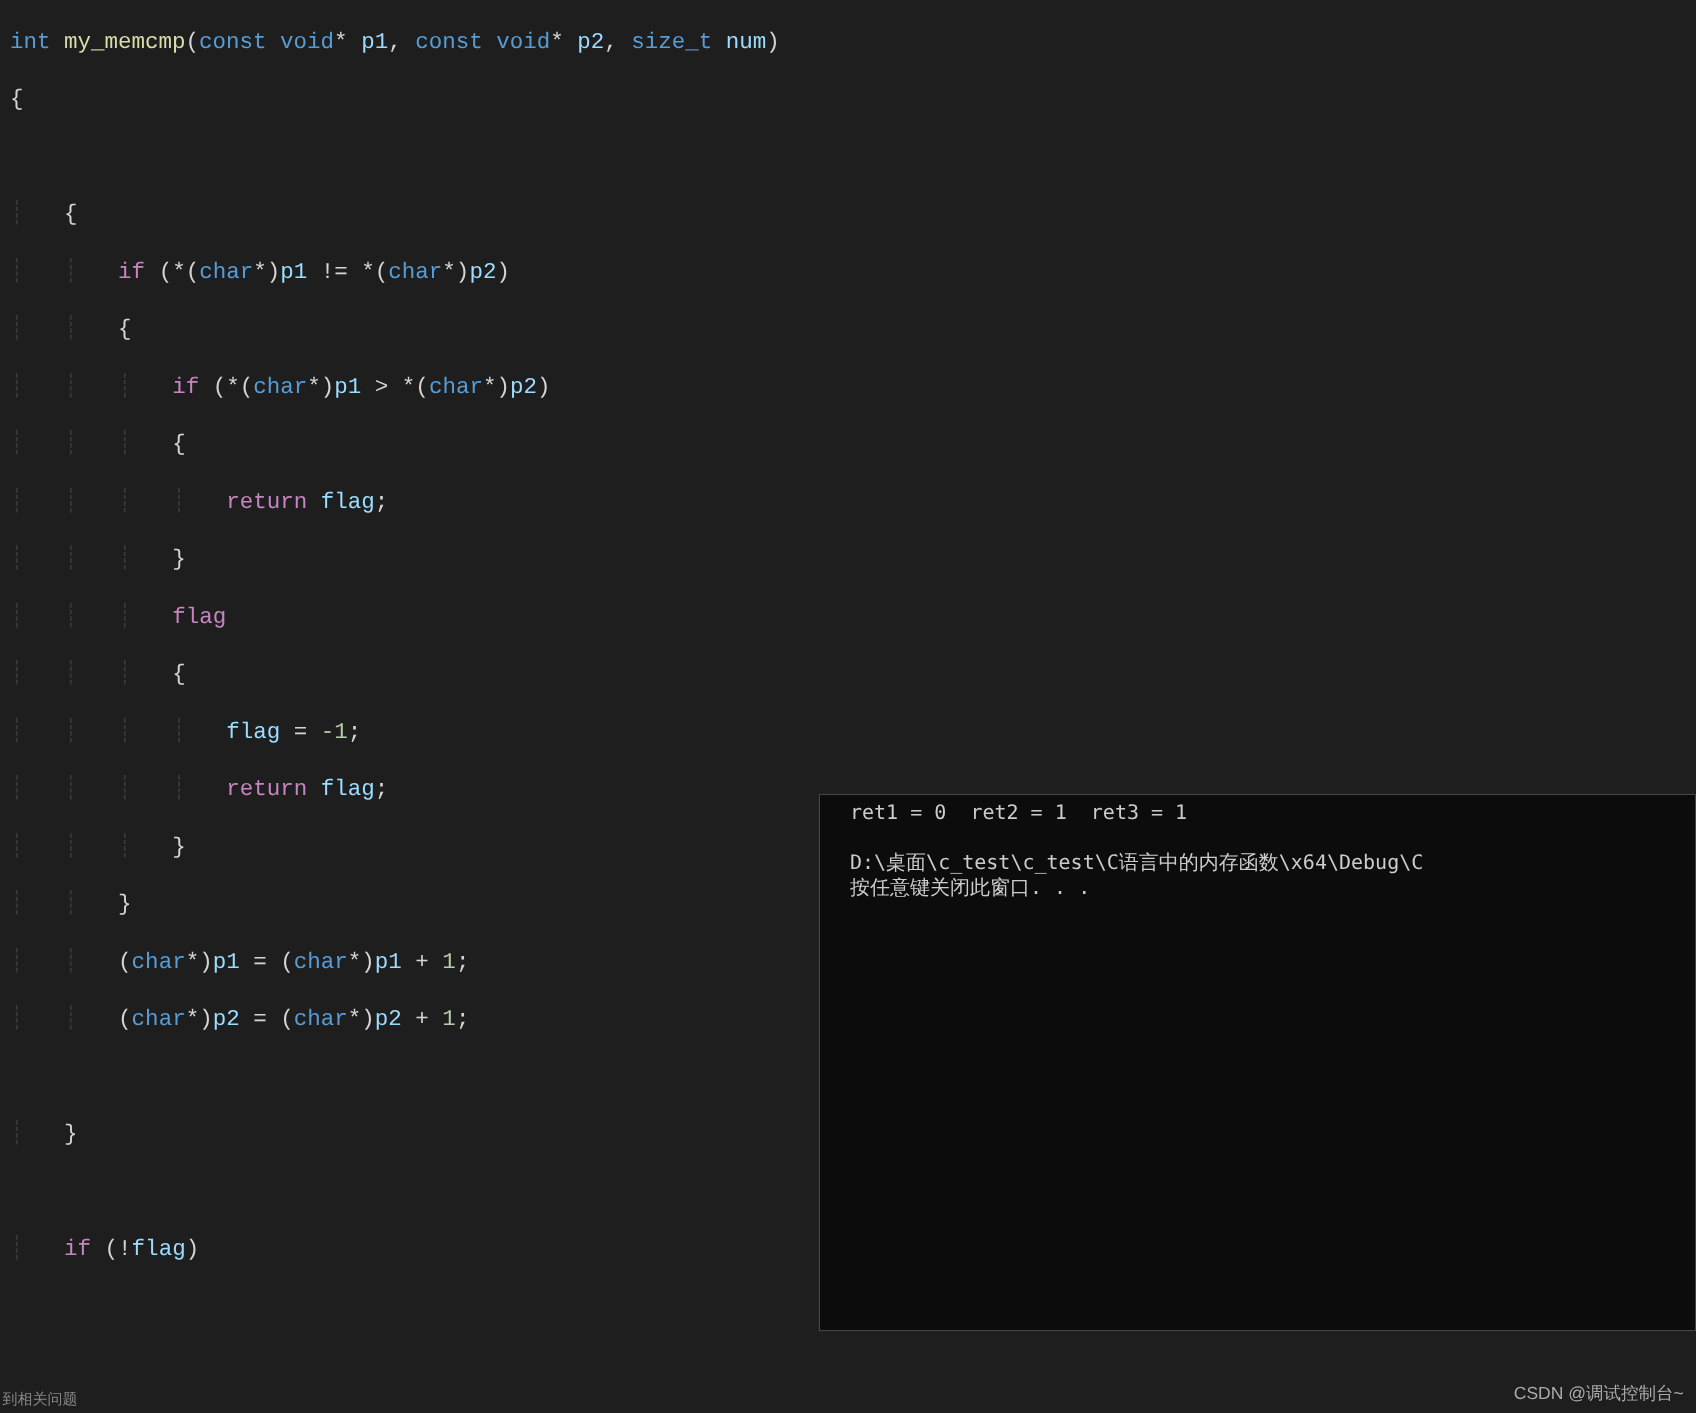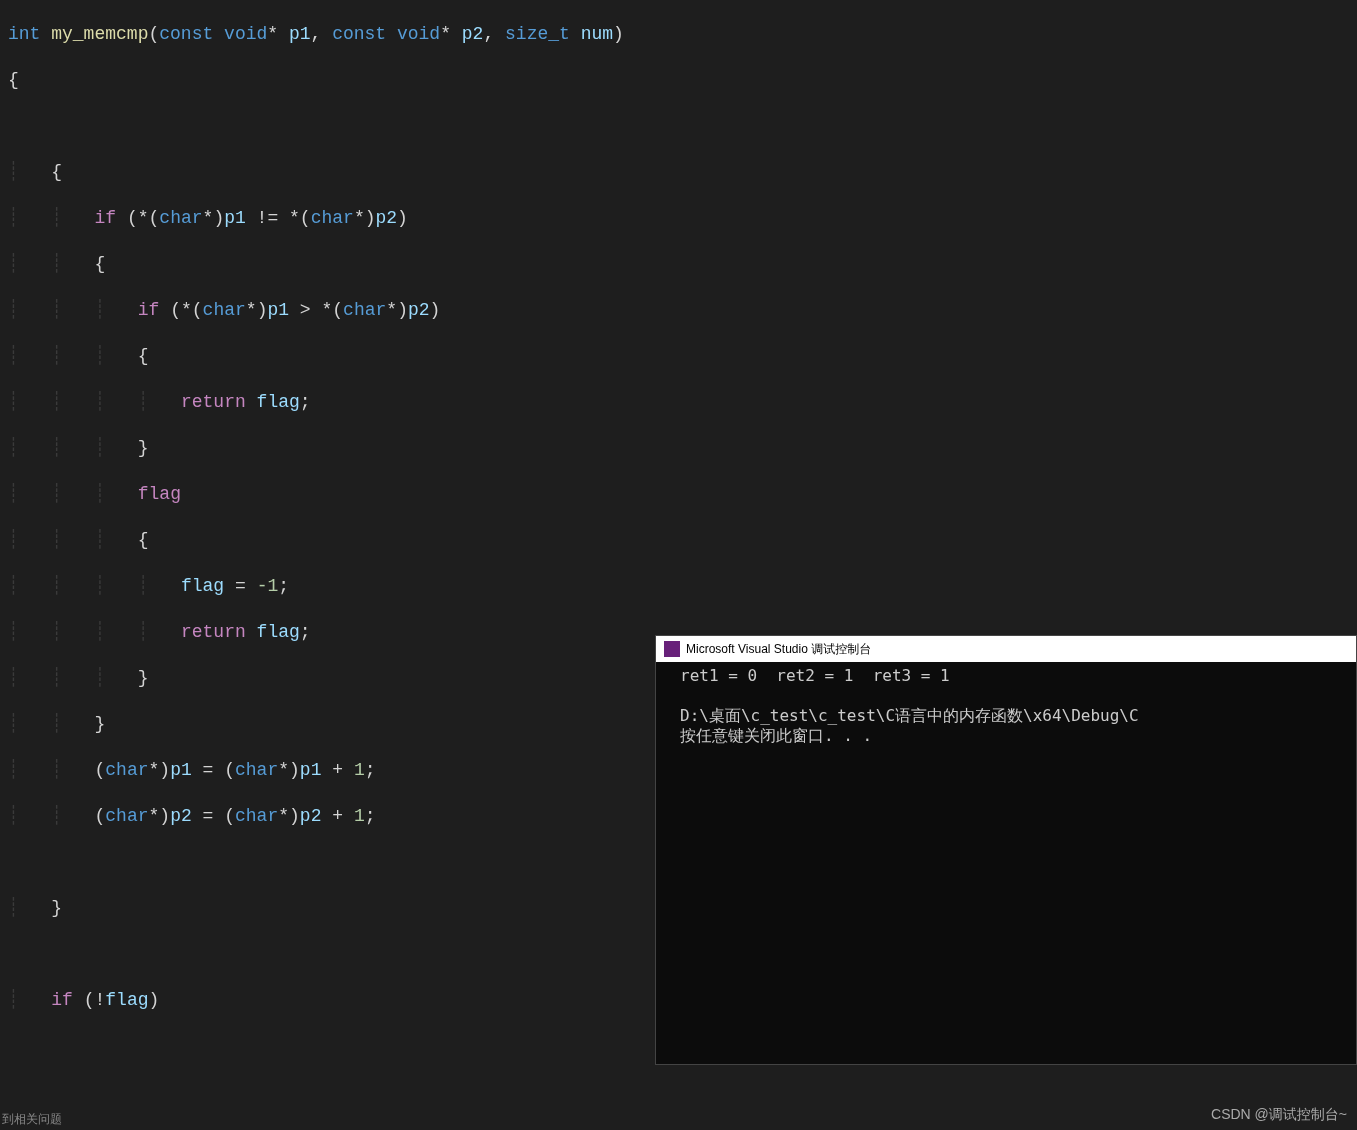--- a/index.html
+++ b/index.html
@@ -126,24 +126,20 @@
 
 
 
 
 
 
 
 </div>
 
 <div class="console">
-  <div class="console-title">
-    <span class="console-icon"></span>
-    <span>Microsoft Visual Studio 调试控制台</span>
-  </div>
   <div class="console-body"><span>ret1 = 0  ret2 = 1  ret3 = 1</span>
 
 <span>D:\桌面\c_test\c_test\C语言中的内存函数\x64\Debug\C</span>
 <span>按任意键关闭此窗口. . .</span></div>
 </div>
 
 <div class="footer-left">到相关问题</div>
 <div class="footer-right">CSDN @调试控制台~</div>
 
 </body></html>

